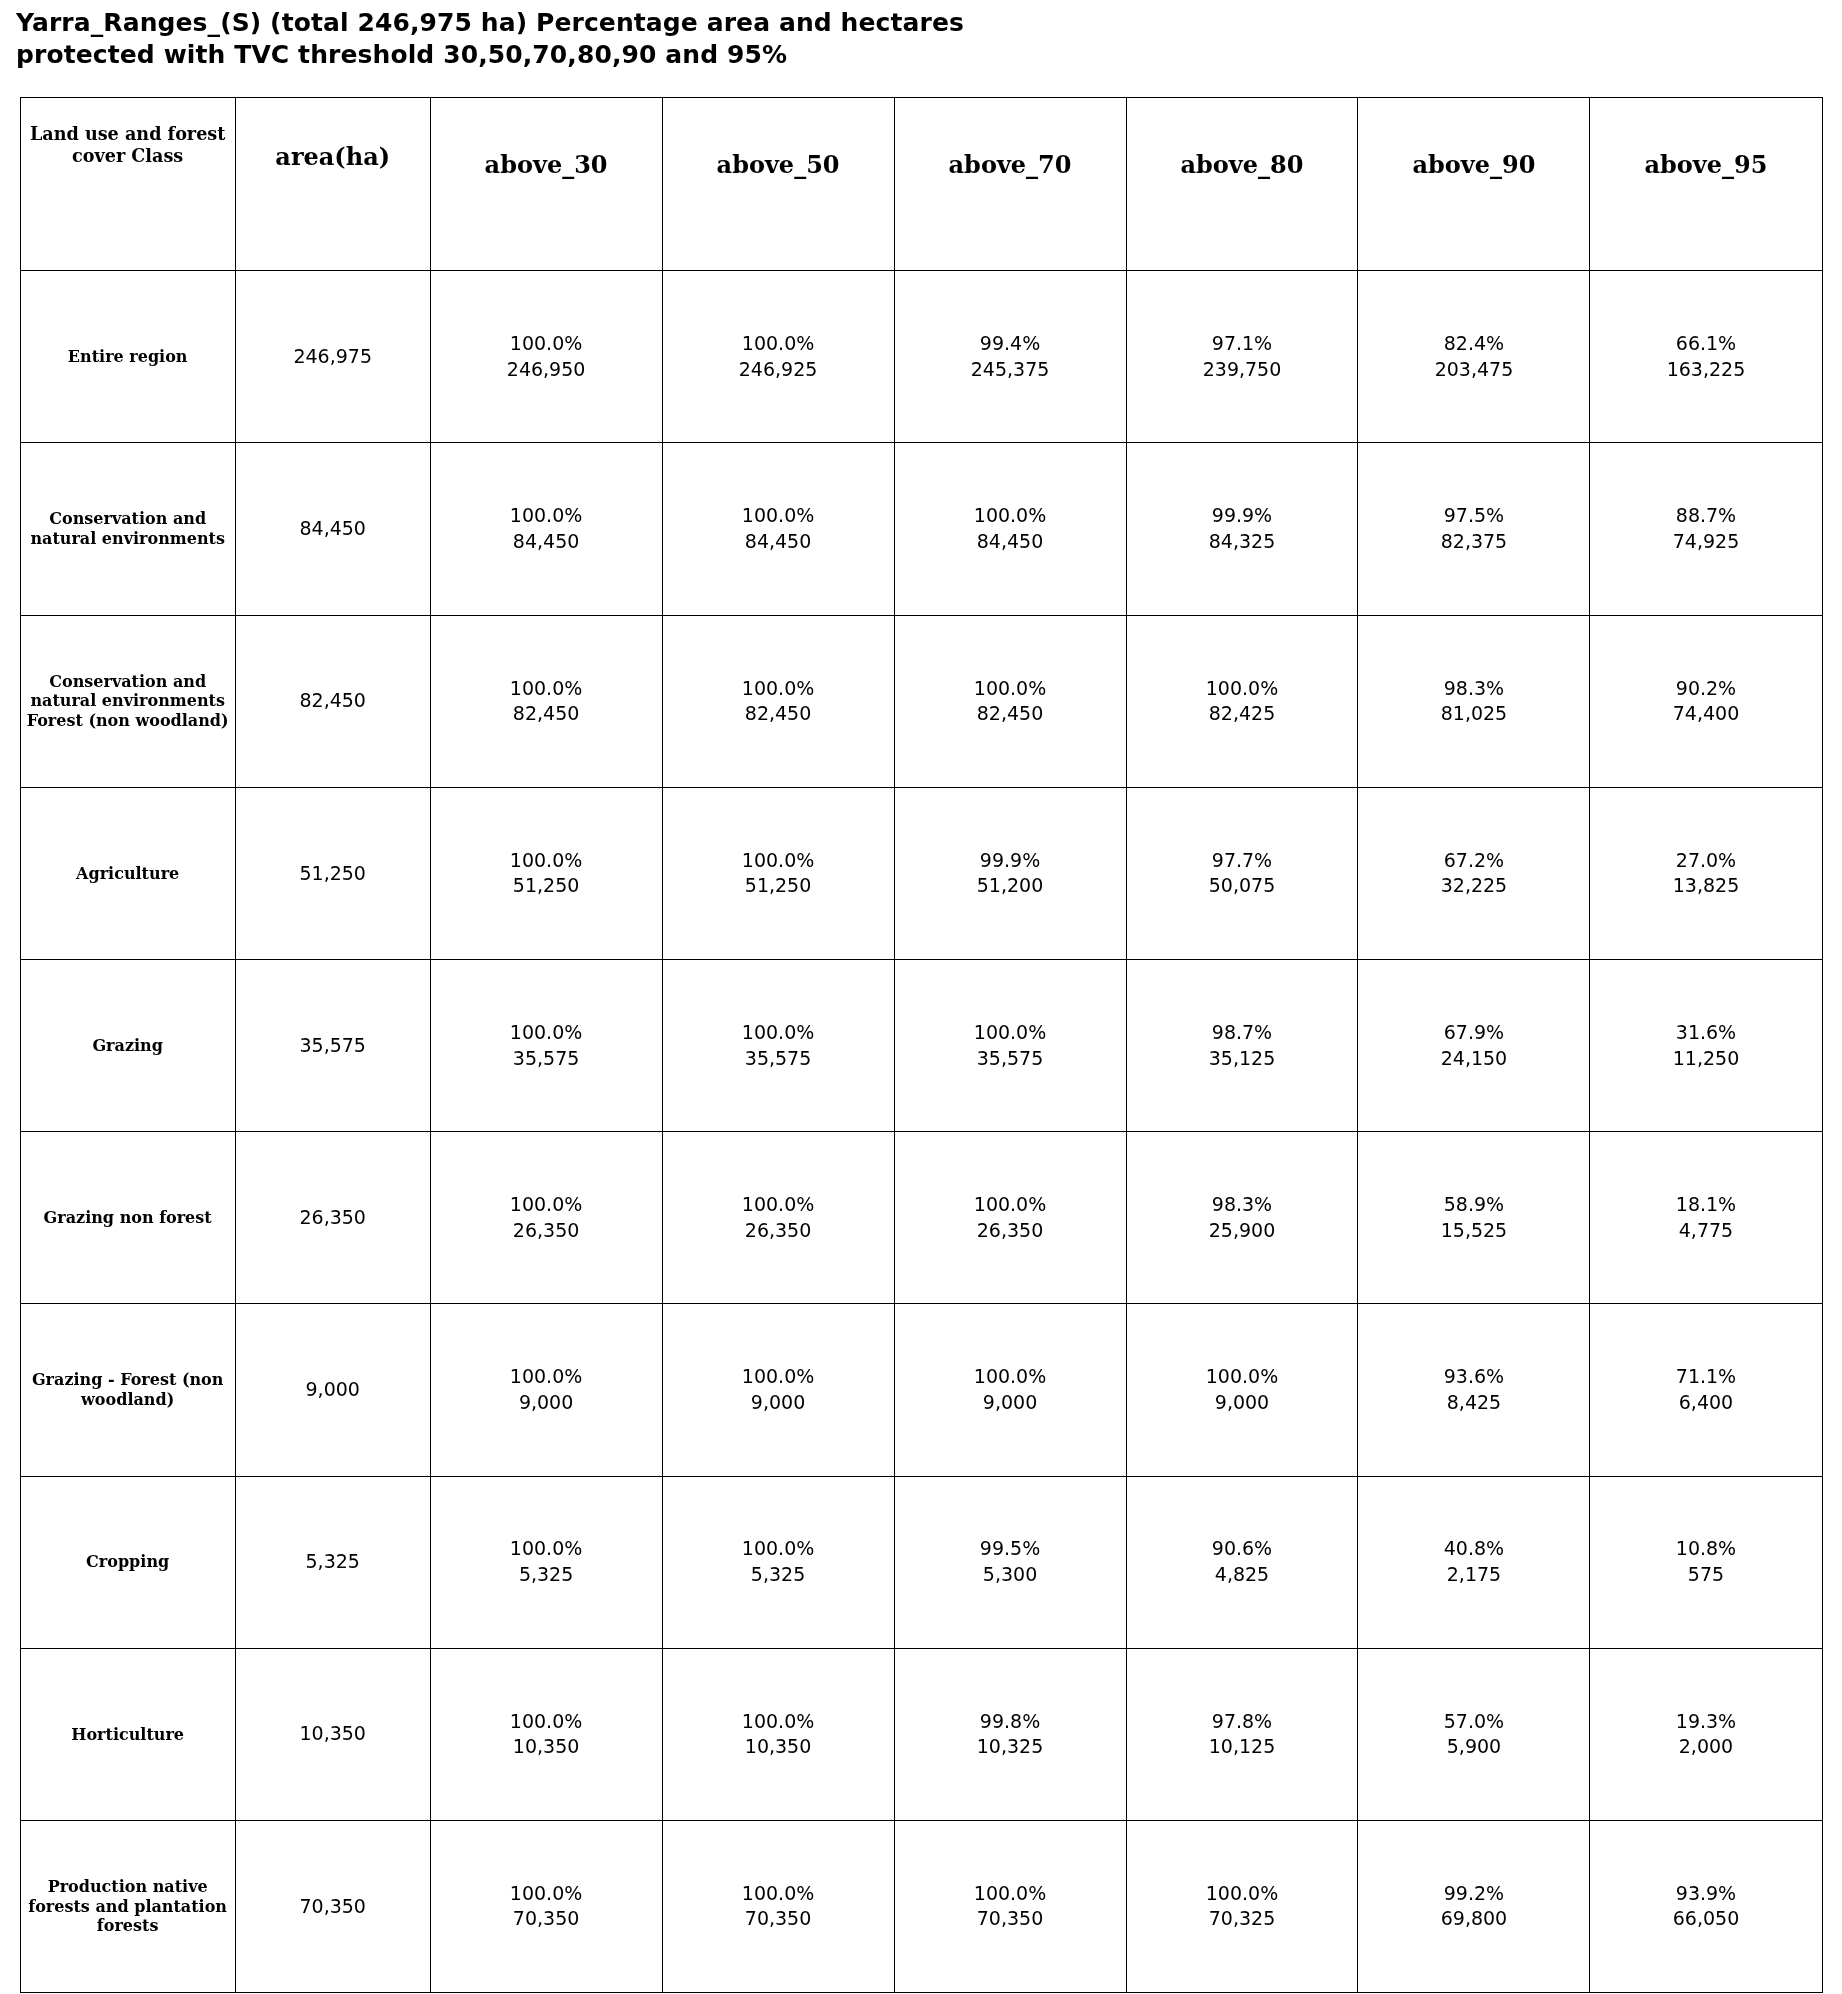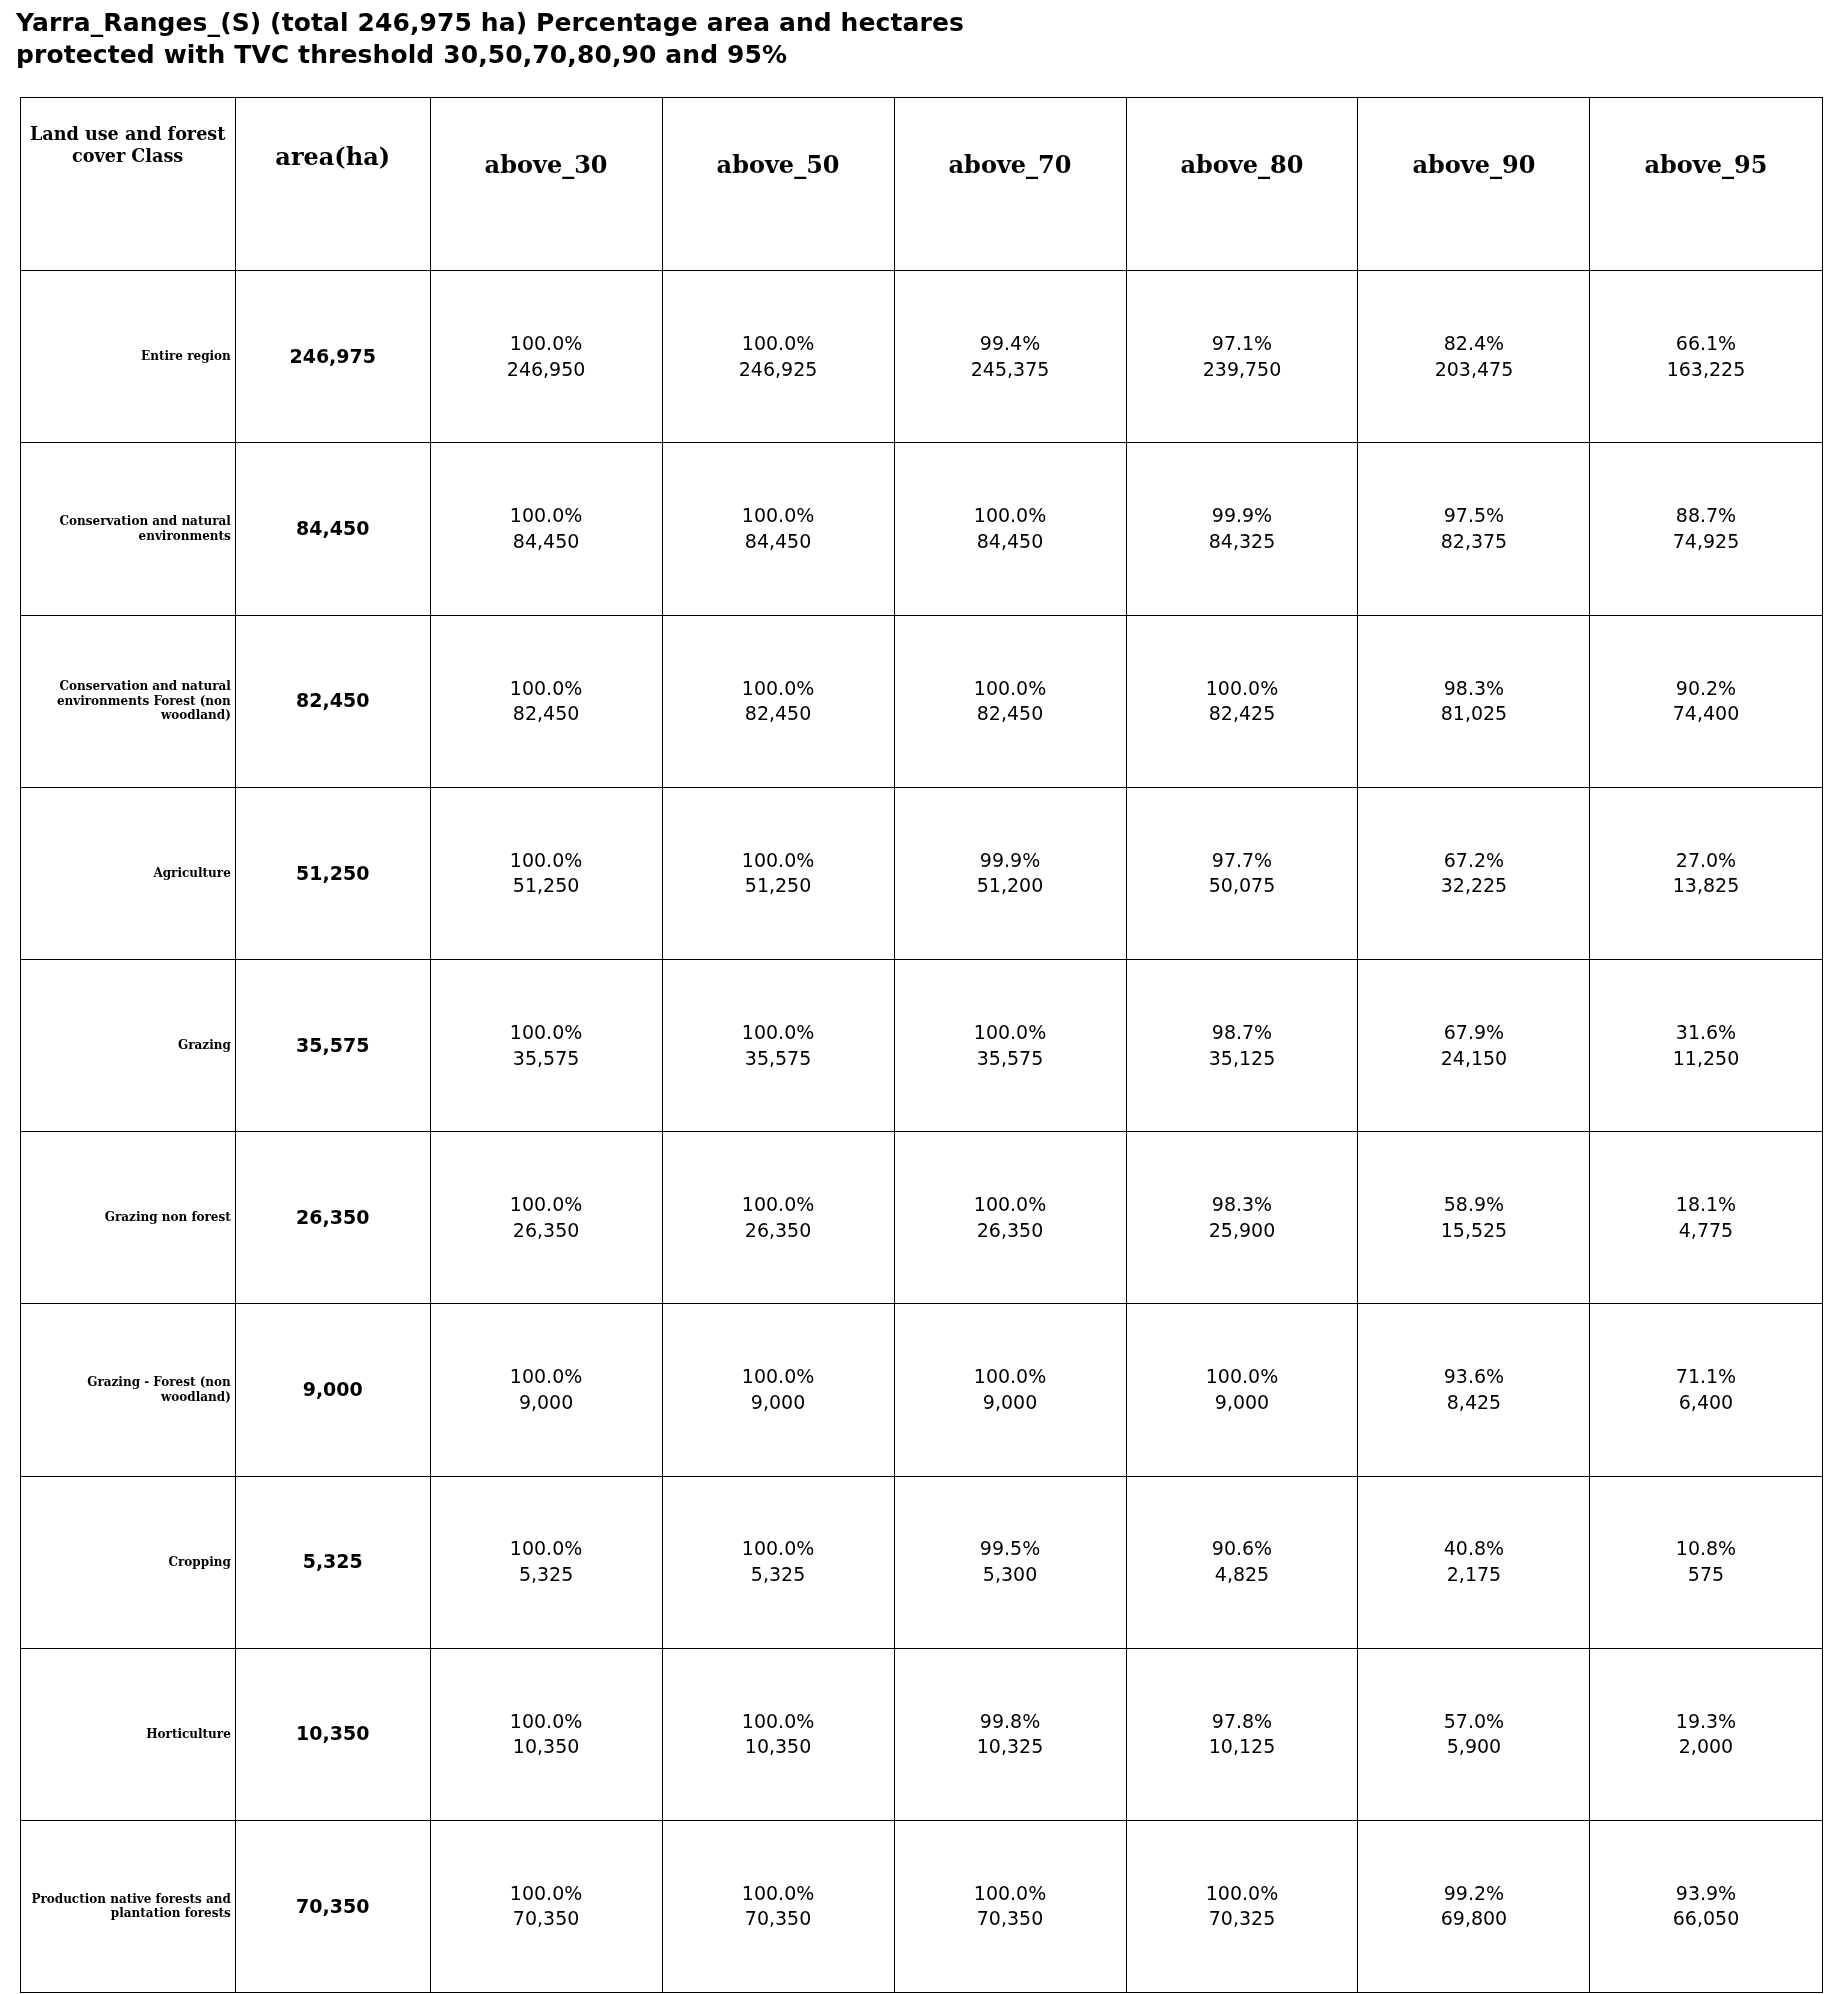--- a/index.html
+++ b/index.html
@@ -68,28 +68,26 @@
   }
   tbody td {
     height: 168px;
     font-size: 19px;
     font-family: "DejaVu Sans", sans-serif;
     line-height: 1.35;
   }
   tbody td.rowlabel {
     font-family: "DejaVu Serif", serif;
     font-weight: bold;
-    font-size: 12px;
+    font-size: 16px;
     line-height: 1.22;
     padding: 1.6px 4px;
-    text-align: right;
   }
   tbody td.areaval {
     font-size: 19px;
-    font-weight: bold;
   }
   .two-line .pct { display: block; }
   .two-line .ha { display: block; }
   col.c0 { width: 168px; }
   col.c1 { width: 152px; }
   col.c2 { width: 181px; }
   col.c3 { width: 181px; }
   col.c4 { width: 181px; }
   col.c5 { width: 181px; }
   col.c6 { width: 181px; }

